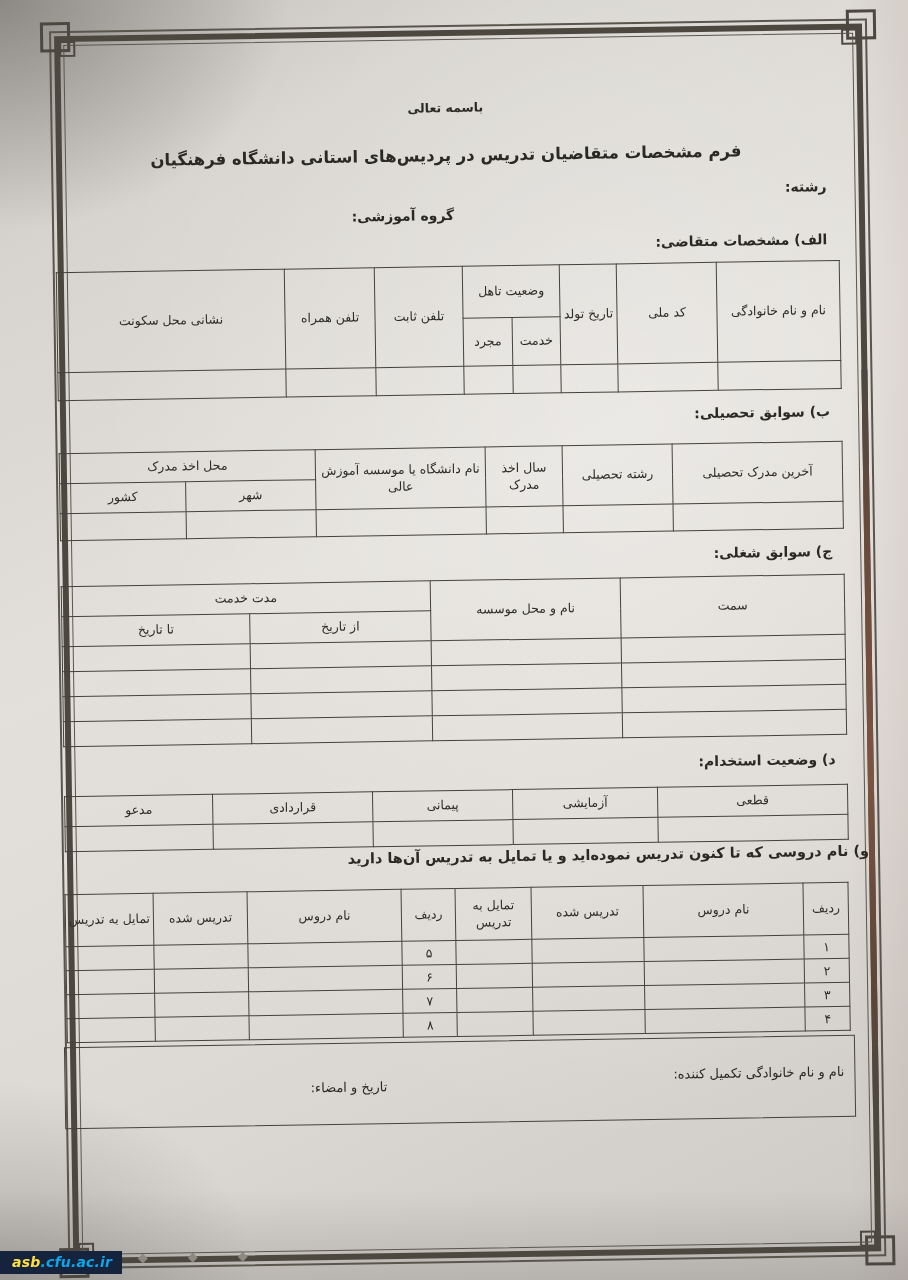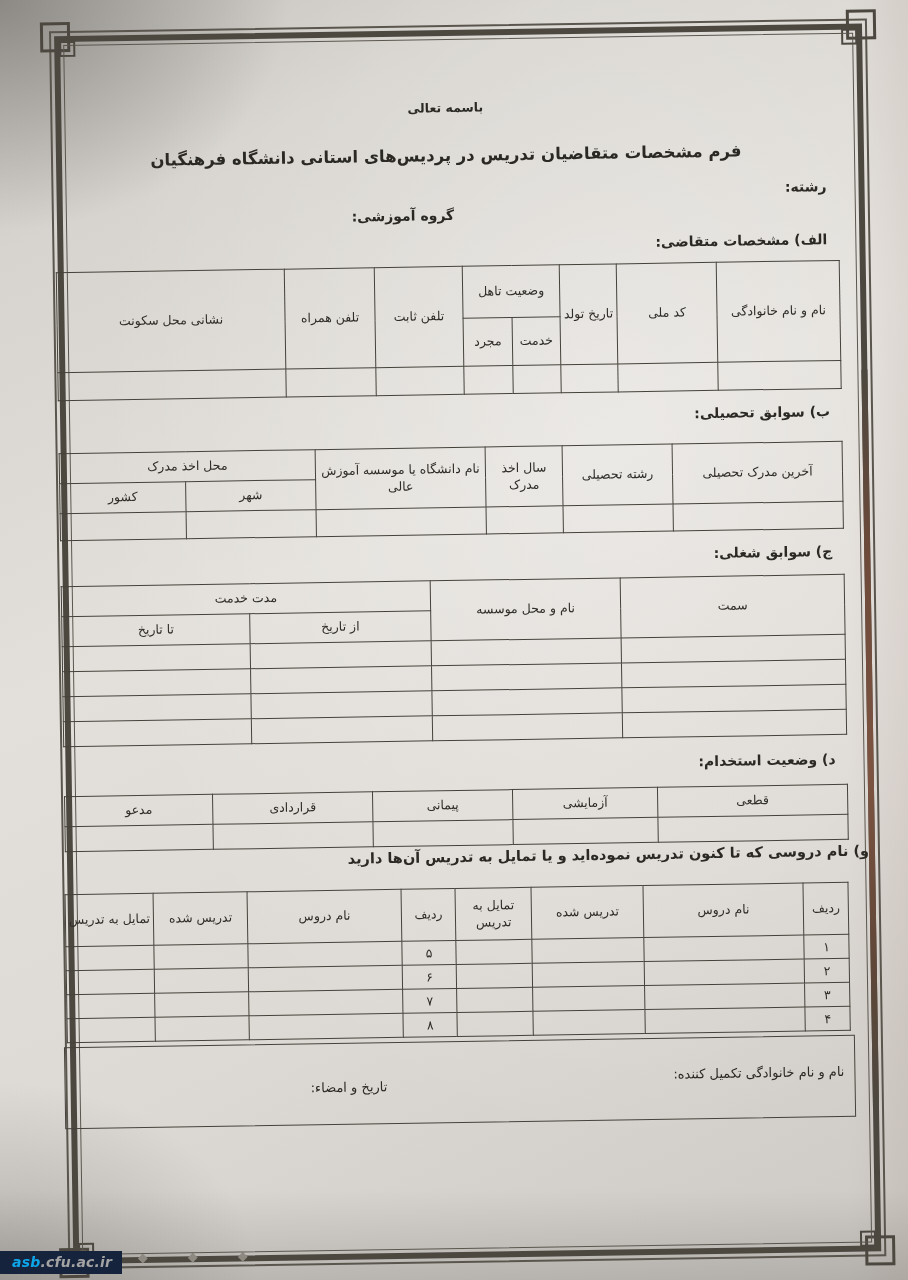--- a/index.html
+++ b/index.html
@@ -60,21 +60,21 @@
   .t-a th{font-size:12.5px;}
   .h52{height:52px;} .h48{height:48px;} .h30{height:30px;} .h28{height:28px;}
   .h27{height:27px;} .h25{height:25px;} .h24{height:24px;}
   .footer-box{top:1041px;left:58px;width:789px;height:80px;border:1.3px solid #45423b;}
   .footer-box .filler{position:absolute;top:28px;right:10px;font-size:13px;}
   .footer-box .datesig{position:absolute;top:36px;left:245px;font-size:13px;}
   
   .watermark{position:absolute;left:0;bottom:6px;background:#16233c;
     padding:3px 10px 4px 12px;font-style:italic;font-weight:700;font-size:14px;
     letter-spacing:0.2px;}
-  .watermark .a{color:#0ea5e9;} .watermark .b{color:#a3a3a3;}
+  .watermark .a{color:#fde047;} .watermark .b{color:#0ea5e9;}
 </style>
 </head>
 <body>
 
 <div class="shade tl"></div>
 <div class="shade bl"></div>
 <div class="shade bottom"></div>
 <div class="shade right"></div>
 
 <div class="tilt">

